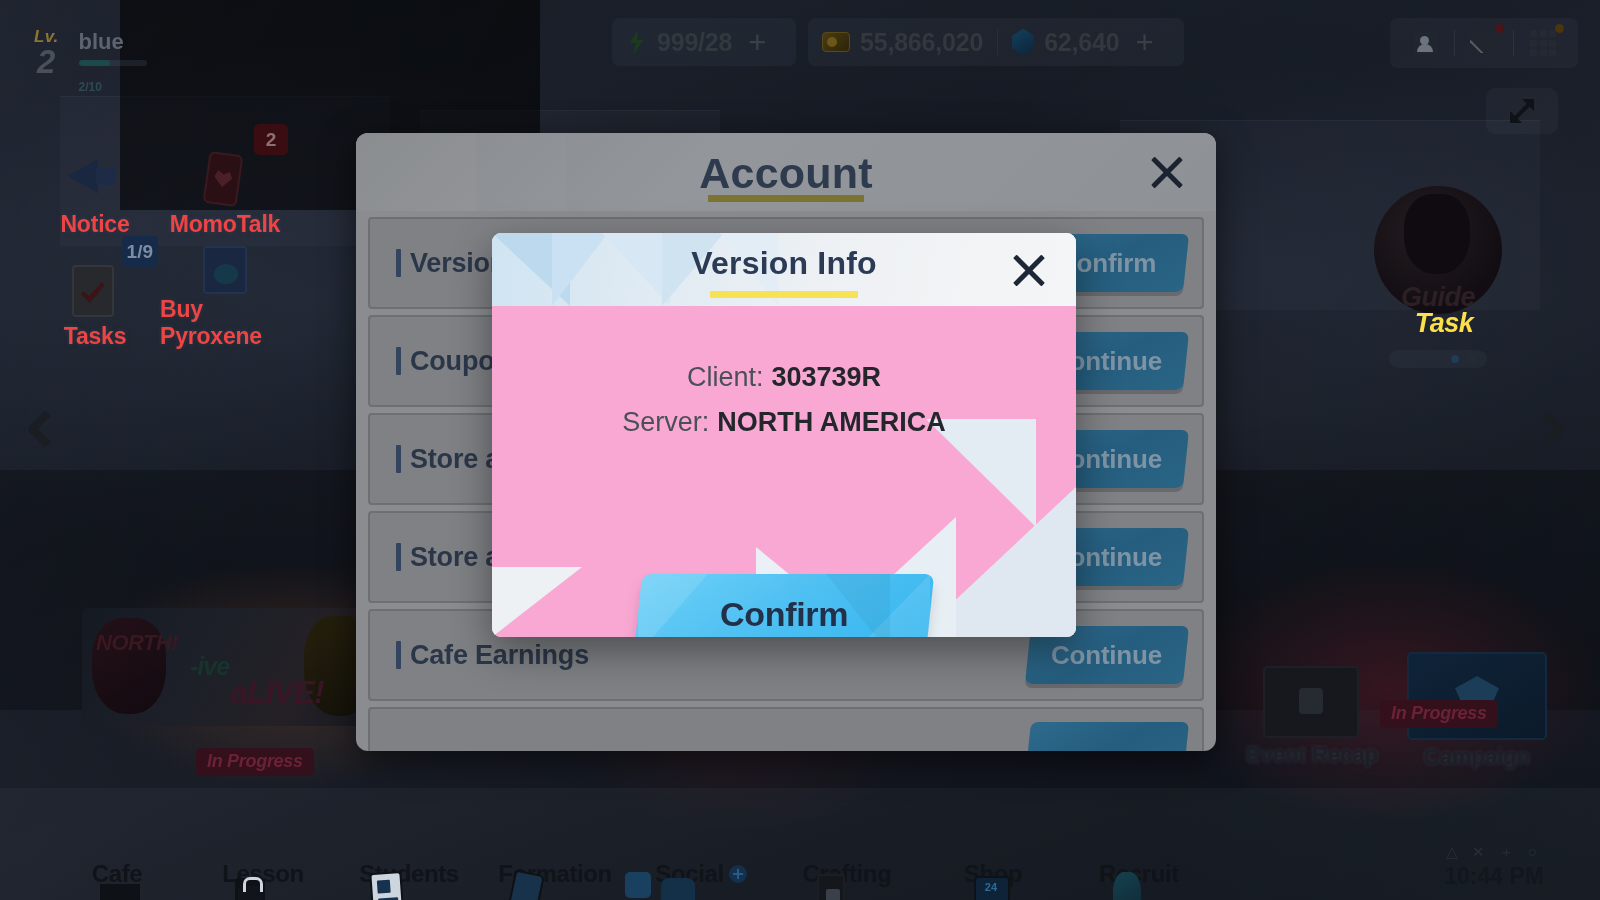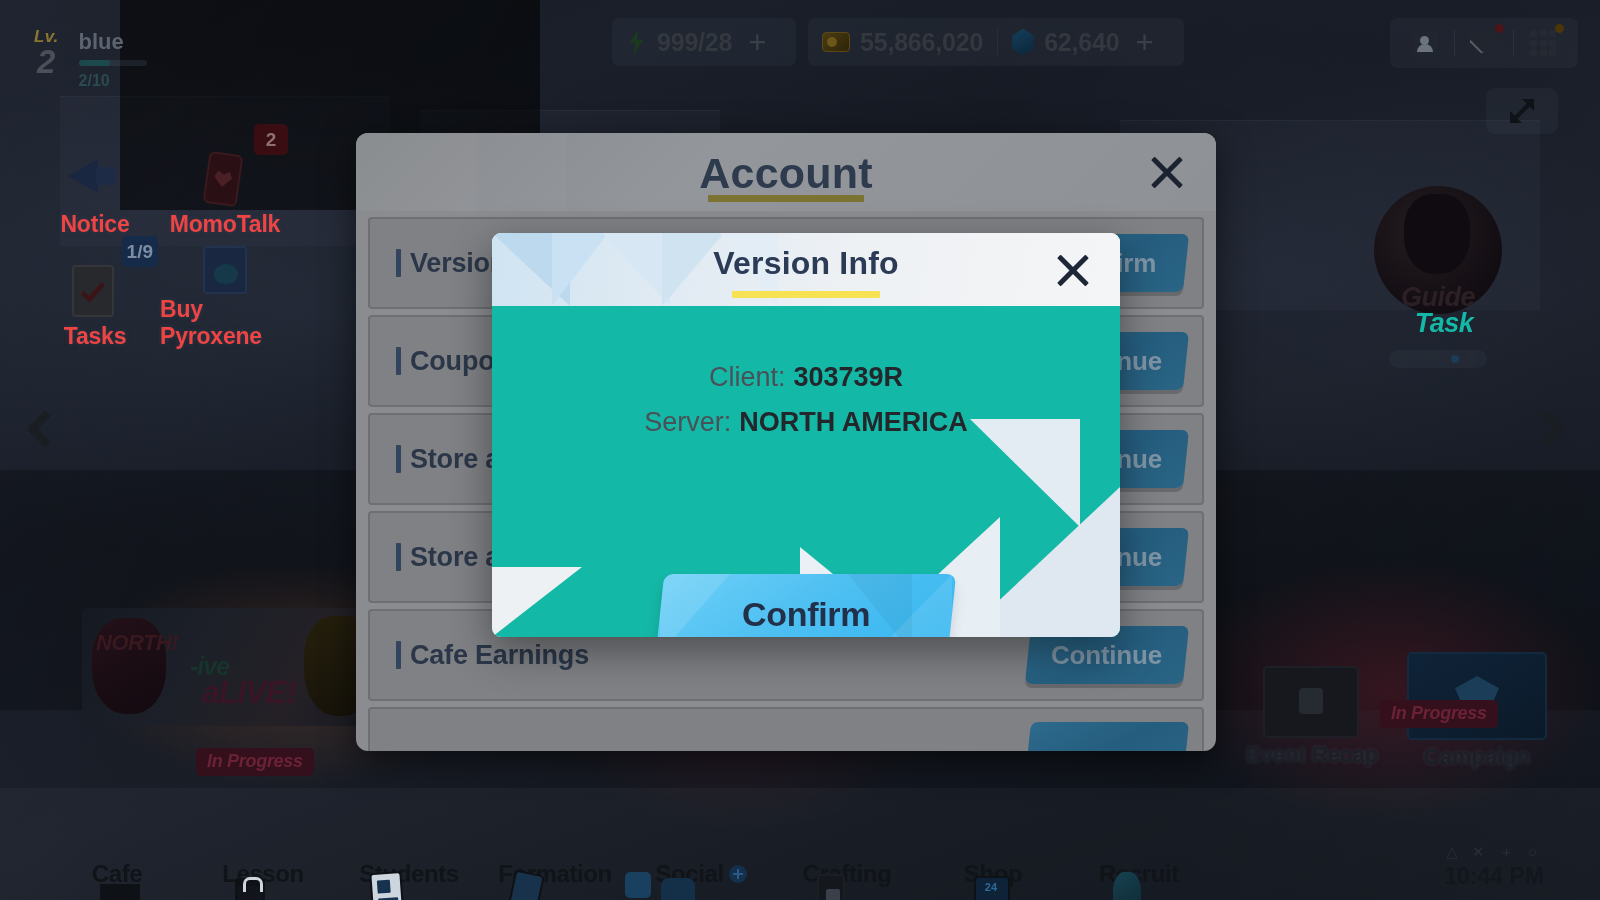--- a/index.html
+++ b/index.html
@@ -73,21 +73,21 @@
   .player-name {
     font-size: 22px; font-weight: bold; color: #5d646f; line-height: 1.05;
   }
   .xp-track {
     width: 68px; height: 6px; border-radius: 3px;
     background: rgba(120,140,165,0.14);
     margin-top: 7px; overflow: hidden;
   }
   .xp-fill { height: 100%; width: 47%; background: #1c4a4c; border-radius: 3px; }
   .xp-text {
-    font-size: 16px; font-weight: bold; color: #2b4a52; margin-top: 6px;
+    font-size: 12px; font-weight: bold; color: #2b4a52; margin-top: 14px;
   }
 
   .res-group {
     position: absolute; top: 18px; display: flex; align-items: center;
     height: 48px;
     background: rgba(118,128,145,0.085);
     border-radius: 7px;
     padding: 0 14px;
   }
   .res-item { display: flex; align-items: center; gap: 10px; }
@@ -310,21 +310,21 @@
     position: absolute; left: 14px; top: 22px;
     font-size: 22px; font-weight: bold; font-style: italic;
     color: #3a1820; letter-spacing: -0.5px;
   }
   .eb-title1 {
     position: absolute; left: 108px; top: 44px;
     font-size: 25px; font-weight: bold; font-style: italic;
     color: #16342c; letter-spacing: -1px;
   }
   .eb-title2 {
-    position: absolute; left: 120px; top: 66px;
+    position: absolute; left: 148px; top: 66px;
     font-size: 32px; font-weight: bold; font-style: italic;
     color: #3a1526; letter-spacing: -1px;
   }
   .eb-head {
     position: absolute; left: 10px; top: 10px;
     width: 74px; height: 96px; border-radius: 40% 40% 45% 45%;
     background: linear-gradient(150deg, #241018, #120a10);
   }
   .eb-head2 {
     position: absolute; right: 6px; top: 8px;
@@ -359,21 +359,21 @@
     background: #0f0b10;
   }
   .gt-txt1 {
     position: absolute; left: 0; right: 0; top: 96px;
     font-size: 27px; font-weight: bold; font-style: italic;
     color: #2c2024; letter-spacing: -0.5px;
   }
   .gt-txt2 {
     position: absolute; left: 12px; right: 0; top: 122px;
     font-size: 27px; font-weight: bold; font-style: italic;
-    color: #14b8a6; letter-spacing: -0.5px;
+    color: #fde047; letter-spacing: -0.5px;
   }
   .gt-dots {
     position: absolute; left: 50%; top: 164px; transform: translateX(-50%);
     display: flex; gap: 9px;
     background: rgba(150,165,190,0.055);
     border-radius: 10px; padding: 5px 11px;
   }
   .gt-dots i { width: 8px; height: 8px; border-radius: 50%; background: #262b33; }
   .gt-dots i.on { background: #1c3c58; }
 
@@ -594,21 +594,21 @@
     transform: skewX(6deg);
     font-size: 26px; font-weight: bold; color: #7e94a5;
     letter-spacing: -0.2px;
   }
   .acct-row.partial { height: 52px; overflow: hidden; }
   .acct-row.partial .row-btn { top: 42px; }
 
   
   .vmodal {
     position: absolute; left: 492px; top: 233px;
-    width: 628px; height: 404px;
+    width: 584px; height: 404px;
     border-radius: 9px;
     background: #f1f2f3;
     box-shadow: 0 14px 40px rgba(0,0,0,0.40);
     z-index: 40;
     overflow: hidden;
   }
   .vm-header {
     position: relative; height: 73px;
     background: linear-gradient(100deg, #cfe4f2 0%, #dfeaf3 26%, #eef1f4 58%, #f4f5f6 100%);
     overflow: hidden;
@@ -631,21 +631,21 @@
   .vm-close {
     position: absolute; right: 24px; top: 14px;
     width: 46px; height: 46px;
   }
   .vm-close .xmark::before, .vm-close .xmark::after {
     background: #1d2738; height: 5px; width: 40px;
   }
 
   .vm-body {
     position: absolute; left: 0; right: 0; top: 73px; bottom: 0;
-    background: #14b8a6;
+    background: #f9a8d4;
     overflow: hidden;
   }
   .vm-body .tri {
     position: absolute; width: 0; height: 0; border-style: solid;
   }
   .vm-info {
     position: absolute; left: 0; right: 0; top: 56px;
     text-align: center;
   }
   .vm-line {

